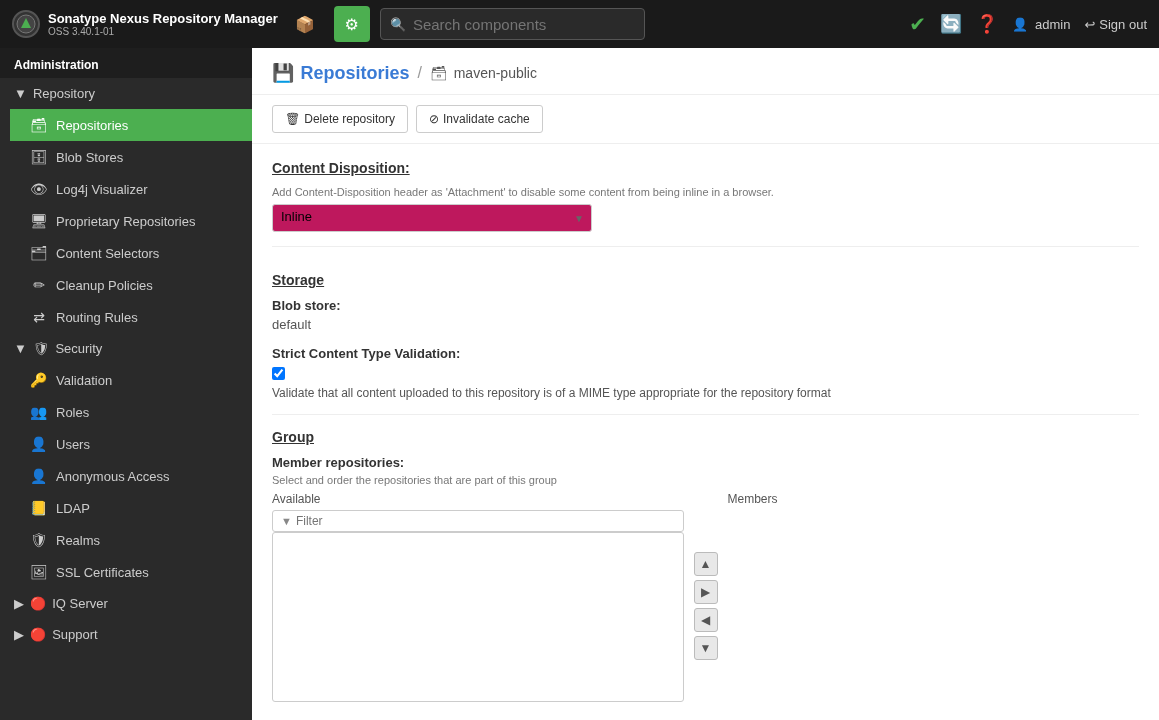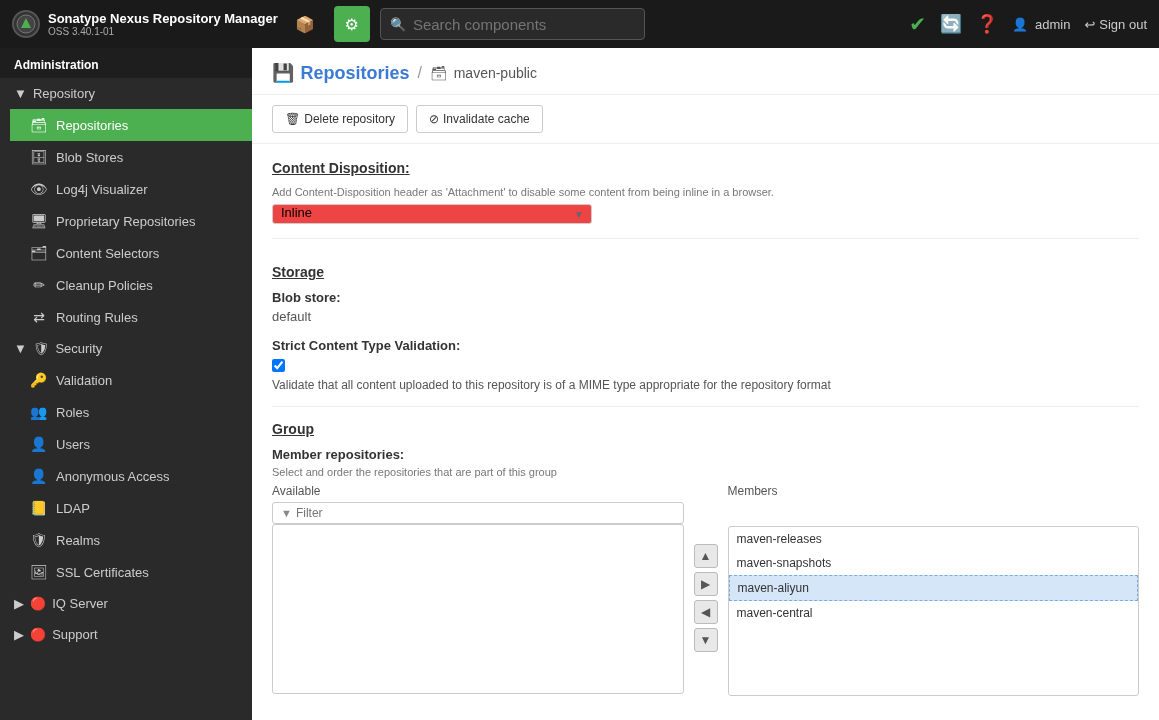--- a/index.html
+++ b/index.html
@@ -224,26 +224,26 @@
     }
 
     
     .select-wrap {
       position: relative;
       display: inline-block;
       width: 320px;
     }
     .select-wrap select {
       width: 100%;
-      height: 20px;
+      height: 28px;
       border: 1px solid #ccc;
       border-radius: 3px;
       padding: 0 24px 4px 8px;
       font-size: 13px;
-      background: #ef4444;
+      background: #be185d;
       appearance: none;
       cursor: pointer;
     }
     .select-arrow {
       position: absolute;
       right: 8px; top: 50%;
       transform: translateY(-50%);
       pointer-events: none;
       color: #666; font-size: 10px;
     }
@@ -543,26 +543,20 @@
 
               <div class="arrow-btns">
                 <button class="arrow-btn" title="Move to top">▲</button>
                 <button class="arrow-btn" title="Move right">▶</button>
                 <button class="arrow-btn" title="Move left">◀</button>
                 <button class="arrow-btn" title="Move to bottom">▼</button>
               </div>
 
               <div class="repo-list-container">
                 <div class="repo-list-label">Members</div>
-                <div class="repo-list-box" style="margin-top: 28px;">
-                  <div class="repo-item">maven-releases</div>
-                  <div class="repo-item">maven-snapshots</div>
-                  <div class="repo-item selected">maven-aliyun</div>
-                  <div class="repo-item">maven-central</div>
-                </div>
               </div>
             </div>
           </div>
         </div>
 
       </div>
 
     </div>
   </div>
 

